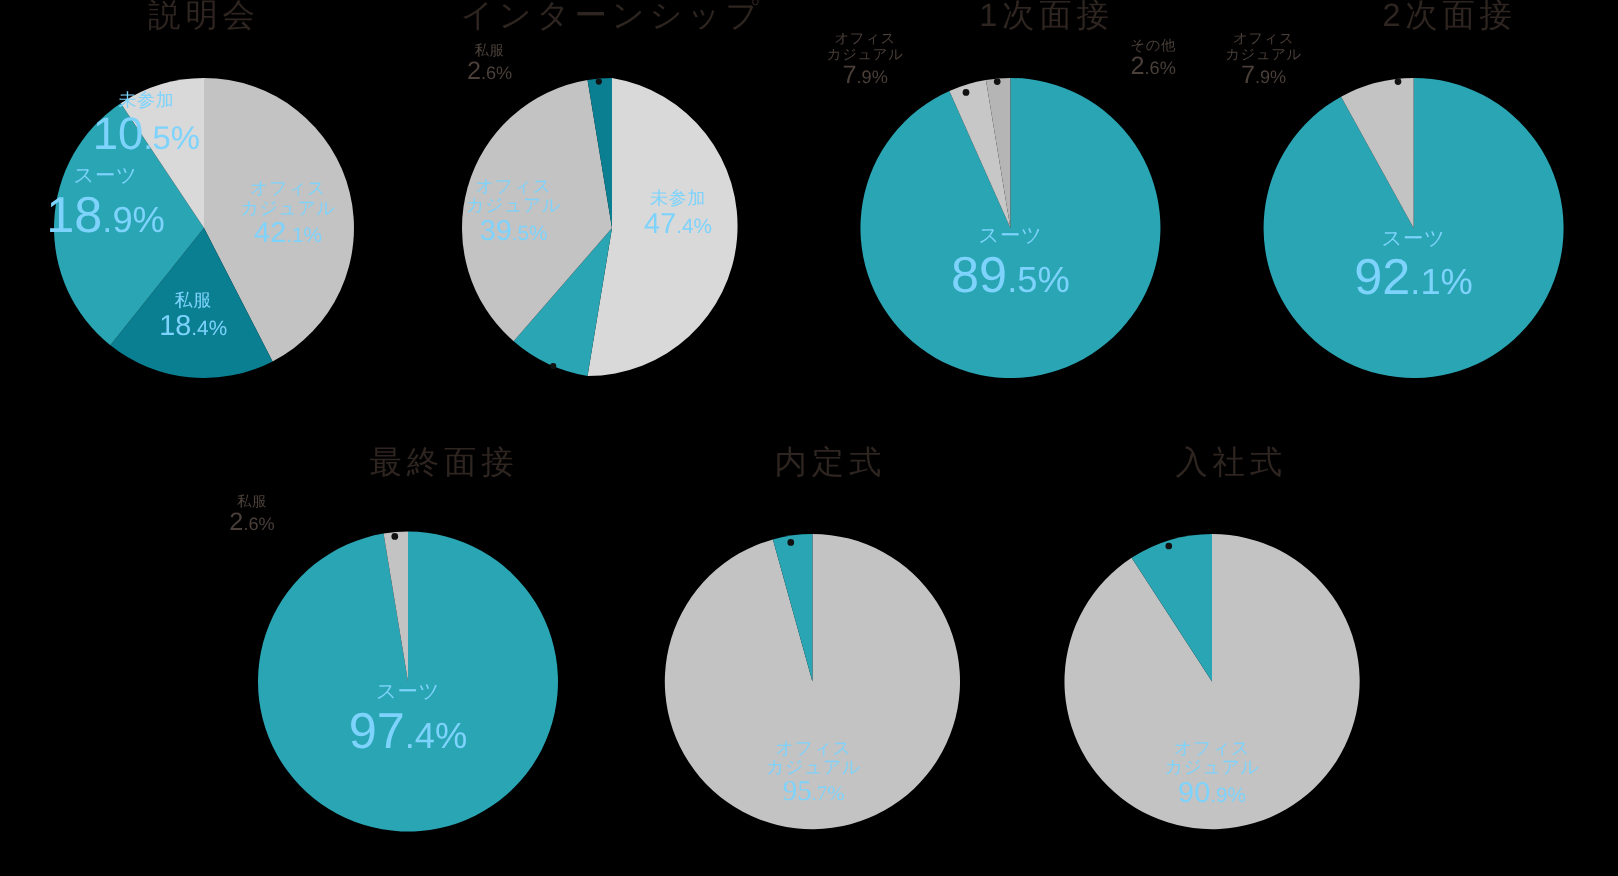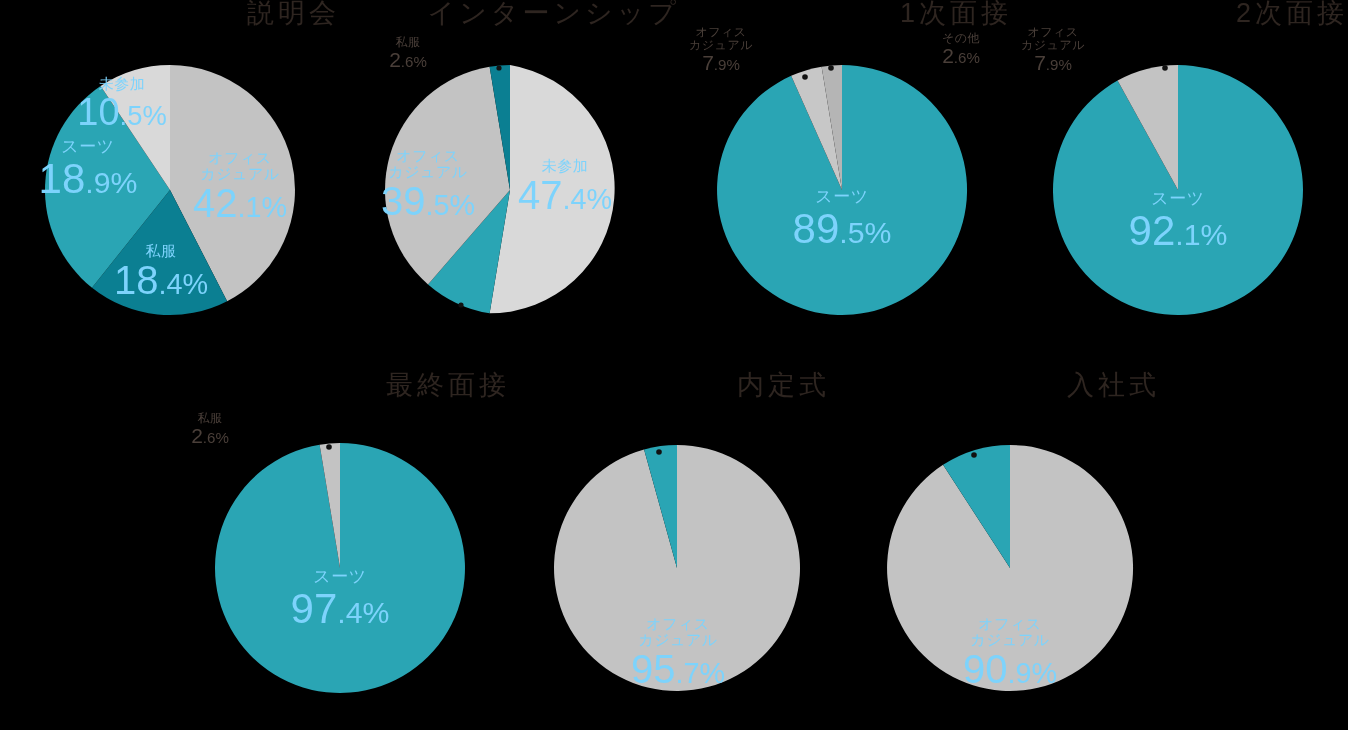--- a/index.html
+++ b/index.html
@@ -4,39 +4,39 @@
 <style>
   html,body{margin:0;padding:0;background:#000;}
   body{
     width:1348px;height:730px;overflow:hidden;
     font-family:"Liberation Sans","DejaVu Sans",sans-serif;
     color:#fff;position:relative;
   }
   #board{position:absolute;inset:0;}
   .pie-card{position:absolute;}
   .pie-title{
-    position:absolute;left:0;right:0;top:0;text-align:right;
+    position:absolute;left:0;right:0;top:0;text-align:center;
     font-size:27px;letter-spacing:4px;color:#2e2520;
     font-weight:400;white-space:nowrap;line-height:1;
   }
   .pie-svg{position:absolute;left:0;top:0;overflow:visible;}
   .slice-label{
     position:absolute;text-align:center;line-height:1.08;
     pointer-events:none;white-space:nowrap;
   }
   .slice-label .nm{display:block;font-size:15px;letter-spacing:.5px;}
   .slice-label .pc{display:block;font-size:38px;letter-spacing:0px;}
   .slice-label.inside{color:#7dd3fc;}
   .slice-label.outside{color:#4a3f39;}
   .slice-label.outside .nm{font-size:12px;}
   .slice-label.outside .pc{font-size:21px;}
   .slice-label.big .nm{font-size:17px;}
   .slice-label.big .pc{font-size:42px;}
   .slice-label.mid .nm{font-size:15px;}
-  .slice-label.mid .pc{font-size:40px;}
+  .slice-label.mid .pc{font-size:24px;}
   .pc .dec{font-size:.72em;}
 </style>
 </head>
 <body>
 
 <div id="board">
 
   <div class="pie-card" style="left:0px;top:0px;width:340px;height:340px;">
     <div class="pie-title">説明会</div>
     <svg class="pie-svg" width="340" height="340" viewBox="0 0 340 340">
@@ -154,21 +154,21 @@
     <div class="slice-label outside" style="left:-10px;top:40px;width:100px;">
       <span class="nm">私服</span>
       <span class="pc"><span>2</span><span class="dec">.6%</span></span>
     </div>
     <div class="slice-label inside big" style="left:90px;top:196px;width:160px;">
       <span class="nm">スーツ</span>
       <span class="pc"><span>97</span><span class="dec">.4%</span></span>
     </div>
   </div>
 
-  <div class="pie-card" style="left:530px;top:372px;width:300px;height:348px;">
+  <div class="pie-card" style="left:530px;top:372px;width:300px;height:348px;font-family:Liberation Serif, serif;">
     <div class="pie-title" style="left:24px;">内定式</div>
     <svg class="pie-svg" width="300" height="348" viewBox="0 0 300 348">
       <g transform="translate(147,196)">
         <path fill="#c3c3c3" d="M0,0 L0,-123 A123,123 0 1,1 -32.92,-118.51 Z"></path>
         <path fill="#2aa5b4" d="M0,0 L-32.92,-118.51 A123,123 0 0,1 0,-123 Z"></path>
         <circle cx="-18" cy="-116" r="2.8" fill="#111"></circle>
       </g>
     </svg>
     <div class="slice-label inside mid" style="left:88px;top:244px;width:120px;">
       <span class="nm">オフィス</span>

